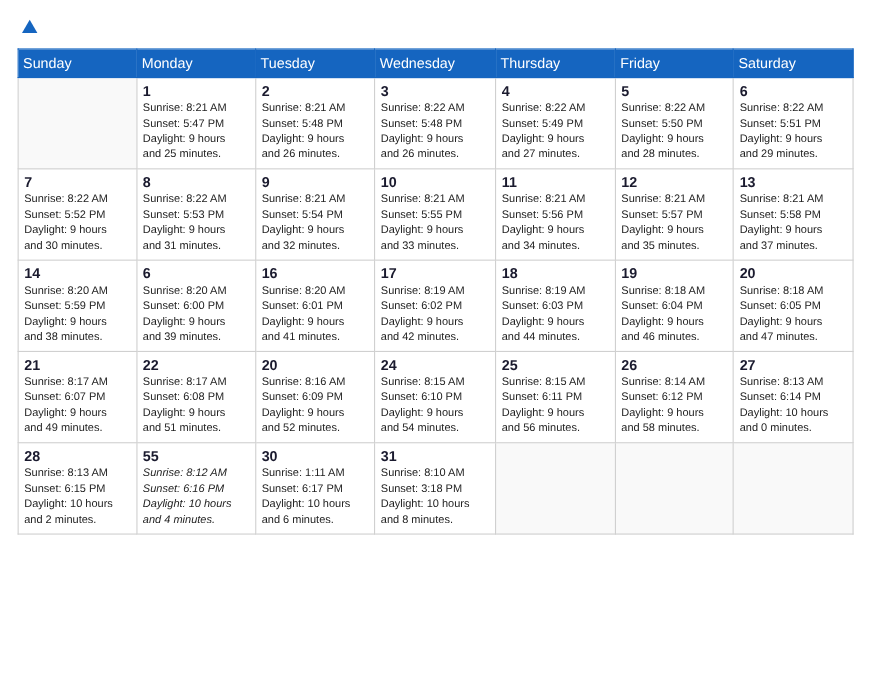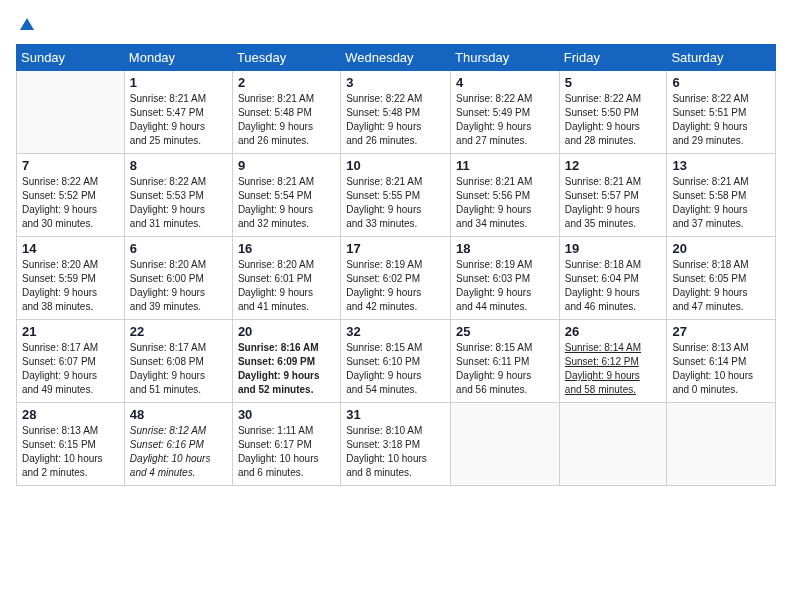--- a/index.html
+++ b/index.html
@@ -277,42 +277,42 @@
           </td>
           <td>
             <span class="day-number">22</span>
             <div class="day-info" style="white-space: pre-line;">Sunrise: 8:17 AM
 Sunset: 6:08 PM
 Daylight: 9 hours
 and 51 minutes.</div>
           </td>
           <td>
             <span class="day-number">20</span>
-            <div class="day-info" style="white-space: pre-line; font-weight: bold;">Sunrise: 8:16 AM
+            <div class="day-info" style="white-space: pre-line;">Sunrise: 8:16 AM
 Sunset: 6:09 PM
 Daylight: 9 hours
 and 52 minutes.</div>
           </td>
           <td>
-            <span class="day-number">32</span>
+            <span class="day-number">24</span>
             <div class="day-info" style="white-space: pre-line;">Sunrise: 8:15 AM
 Sunset: 6:10 PM
 Daylight: 9 hours
 and 54 minutes.</div>
           </td>
           <td>
             <span class="day-number">25</span>
             <div class="day-info" style="white-space: pre-line;">Sunrise: 8:15 AM
 Sunset: 6:11 PM
 Daylight: 9 hours
 and 56 minutes.</div>
           </td>
           <td>
             <span class="day-number">26</span>
-            <div class="day-info" style="white-space: pre-line; text-decoration: underline;">Sunrise: 8:14 AM
+            <div class="day-info" style="white-space: pre-line;">Sunrise: 8:14 AM
 Sunset: 6:12 PM
 Daylight: 9 hours
 and 58 minutes.</div>
           </td>
           <td>
             <span class="day-number">27</span>
             <div class="day-info" style="white-space: pre-line;">Sunrise: 8:13 AM
 Sunset: 6:14 PM
 Daylight: 10 hours
 and 0 minutes.</div>
@@ -320,21 +320,21 @@
         </tr>
         <tr>
           <td>
             <span class="day-number">28</span>
             <div class="day-info" style="white-space: pre-line;">Sunrise: 8:13 AM
 Sunset: 6:15 PM
 Daylight: 10 hours
 and 2 minutes.</div>
           </td>
           <td>
-            <span class="day-number">48</span>
+            <span class="day-number">55</span>
             <div class="day-info" style="white-space: pre-line; font-style: italic;">Sunrise: 8:12 AM
 Sunset: 6:16 PM
 Daylight: 10 hours
 and 4 minutes.</div>
           </td>
           <td>
             <span class="day-number">30</span>
             <div class="day-info" style="white-space: pre-line;">Sunrise: 1:11 AM
 Sunset: 6:17 PM
 Daylight: 10 hours

